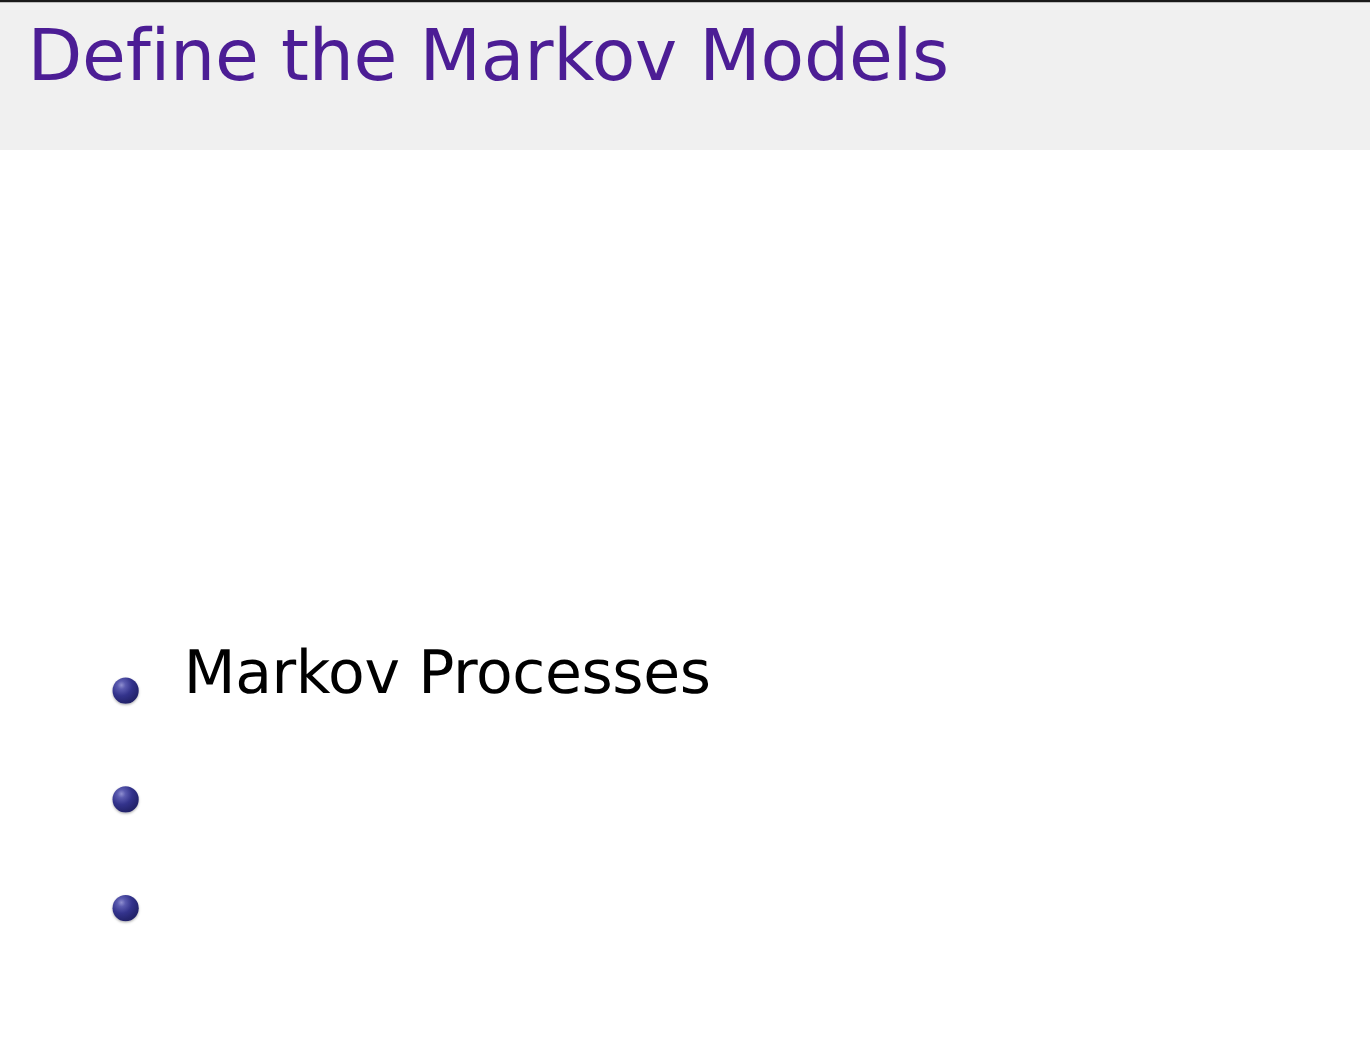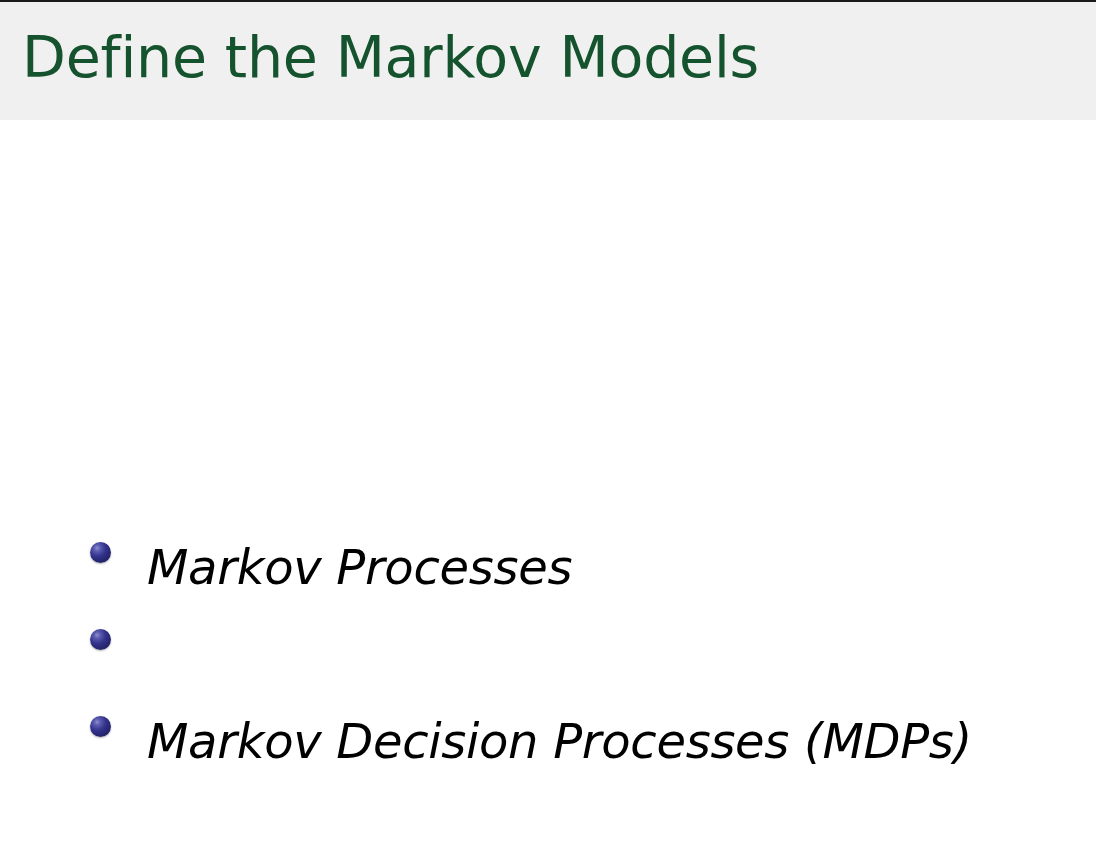--- a/index.html
+++ b/index.html
@@ -40,27 +40,27 @@
     left: 0;
     top: 2px;
     width: 1096px;
     height: 118px;
     background: #f0f0f0;
   }
 
   .title-text {
     position: absolute;
     left: 22px;
-    top: 13px;
+    top: 1px;
     margin: 0;
     font-family: "DejaVu Sans", sans-serif;
     font-size: 57px;
     font-weight: 400;
     line-height: 84px;
-    color: #14532d;
+    color: #4c1d95;
     white-space: nowrap;
     letter-spacing: -0.2px;
   }
 
   
   .body-area {
     position: absolute;
     left: 0;
     top: 120px;
     width: 1096px;
@@ -77,22 +77,21 @@
     padding: 0;
     list-style: none;
   }
 
   .bullet-item {
     position: relative;
     height: 87px;
     padding-left: 147px;
     margin: 0;
     display: flex;
-    align-items: flex-end;
-    font-style: italic;
+    align-items: flex-start;
   }
 
   .bullet-marker {
     position: absolute;
     left: 90px;
     top: 33px;
     width: 21px;
     height: 21px;
     border-radius: 50%;
     background:
@@ -134,20 +133,19 @@
         <span class="bullet-marker"></span>
         <span class="bullet-label">Markov Processes</span>
       </li>
 
       <li class="bullet-item">
         <span class="bullet-marker"></span>
       </li>
 
       <li class="bullet-item">
         <span class="bullet-marker"></span>
-        <span class="bullet-label">Markov Decision Processes (MDPs)</span>
       </li>
 
     </ul>
 
   </div>
 
 </div>
 
 </body></html>

